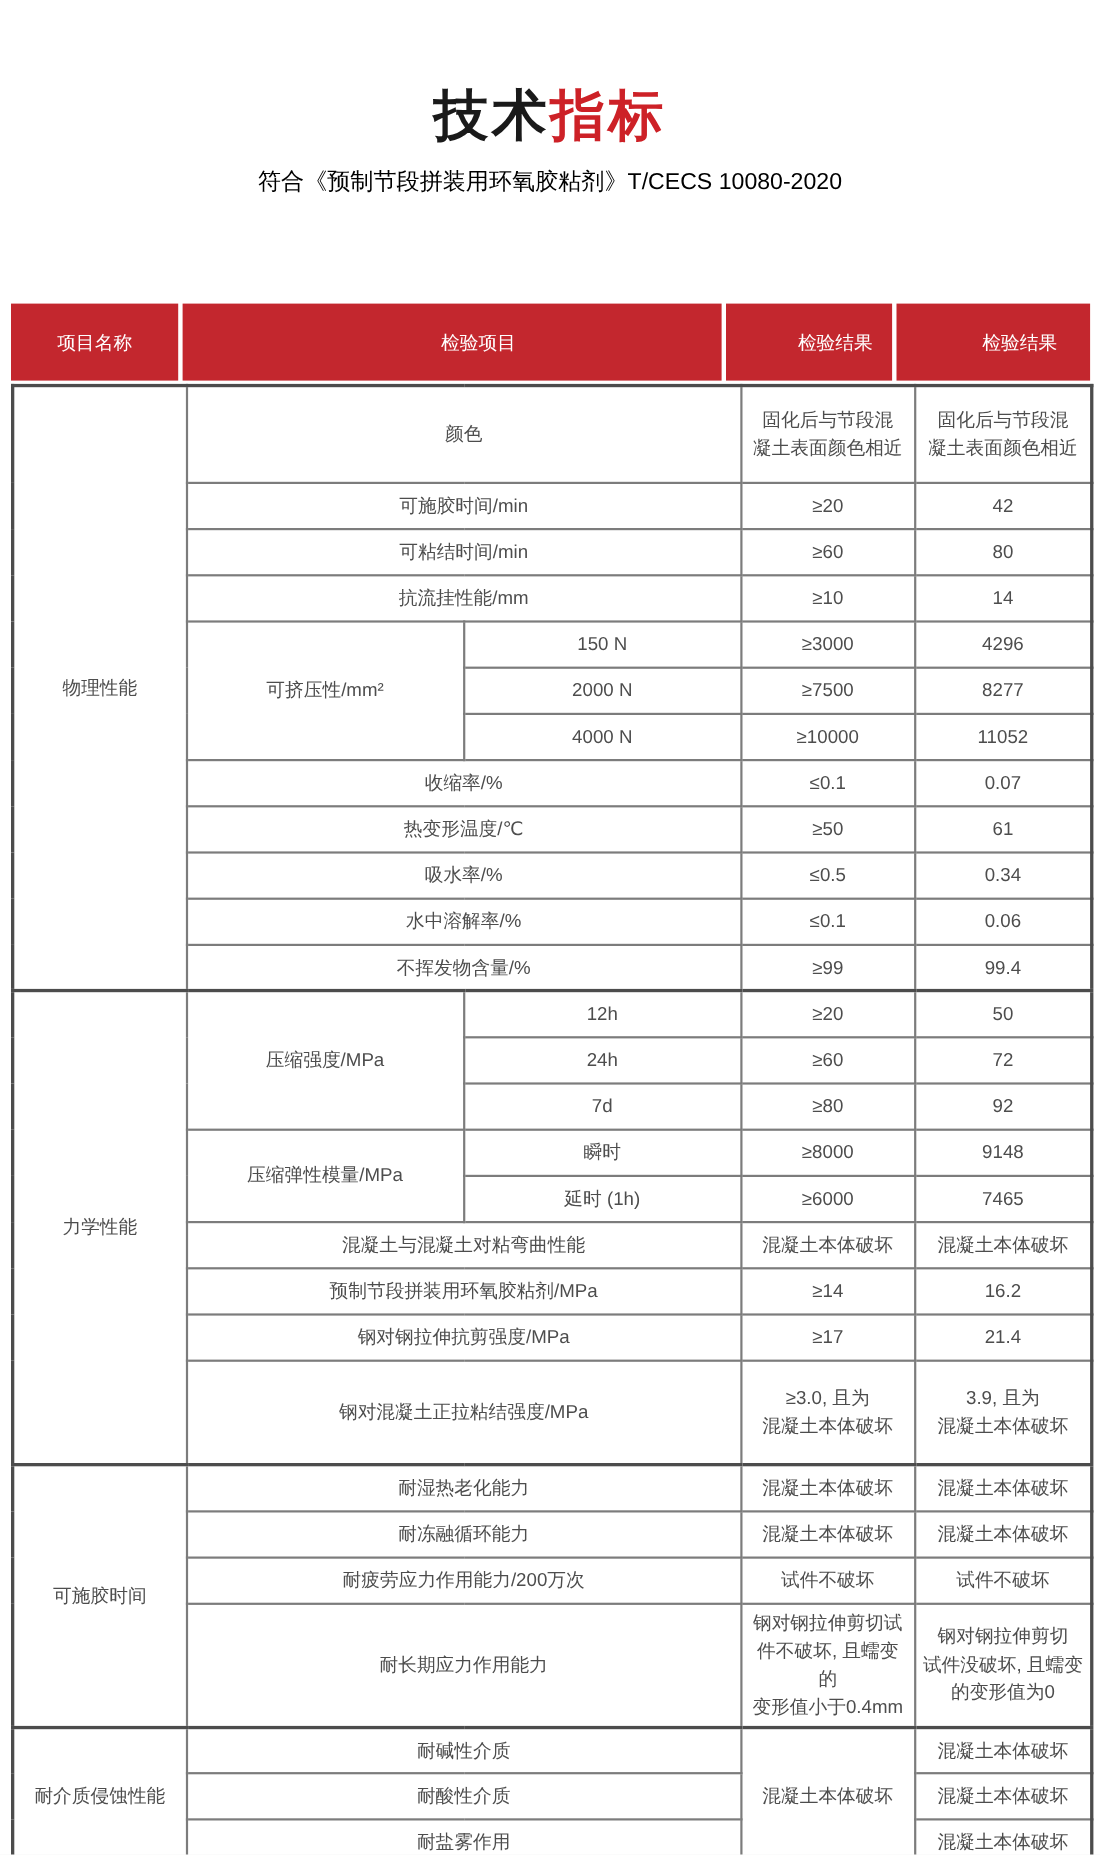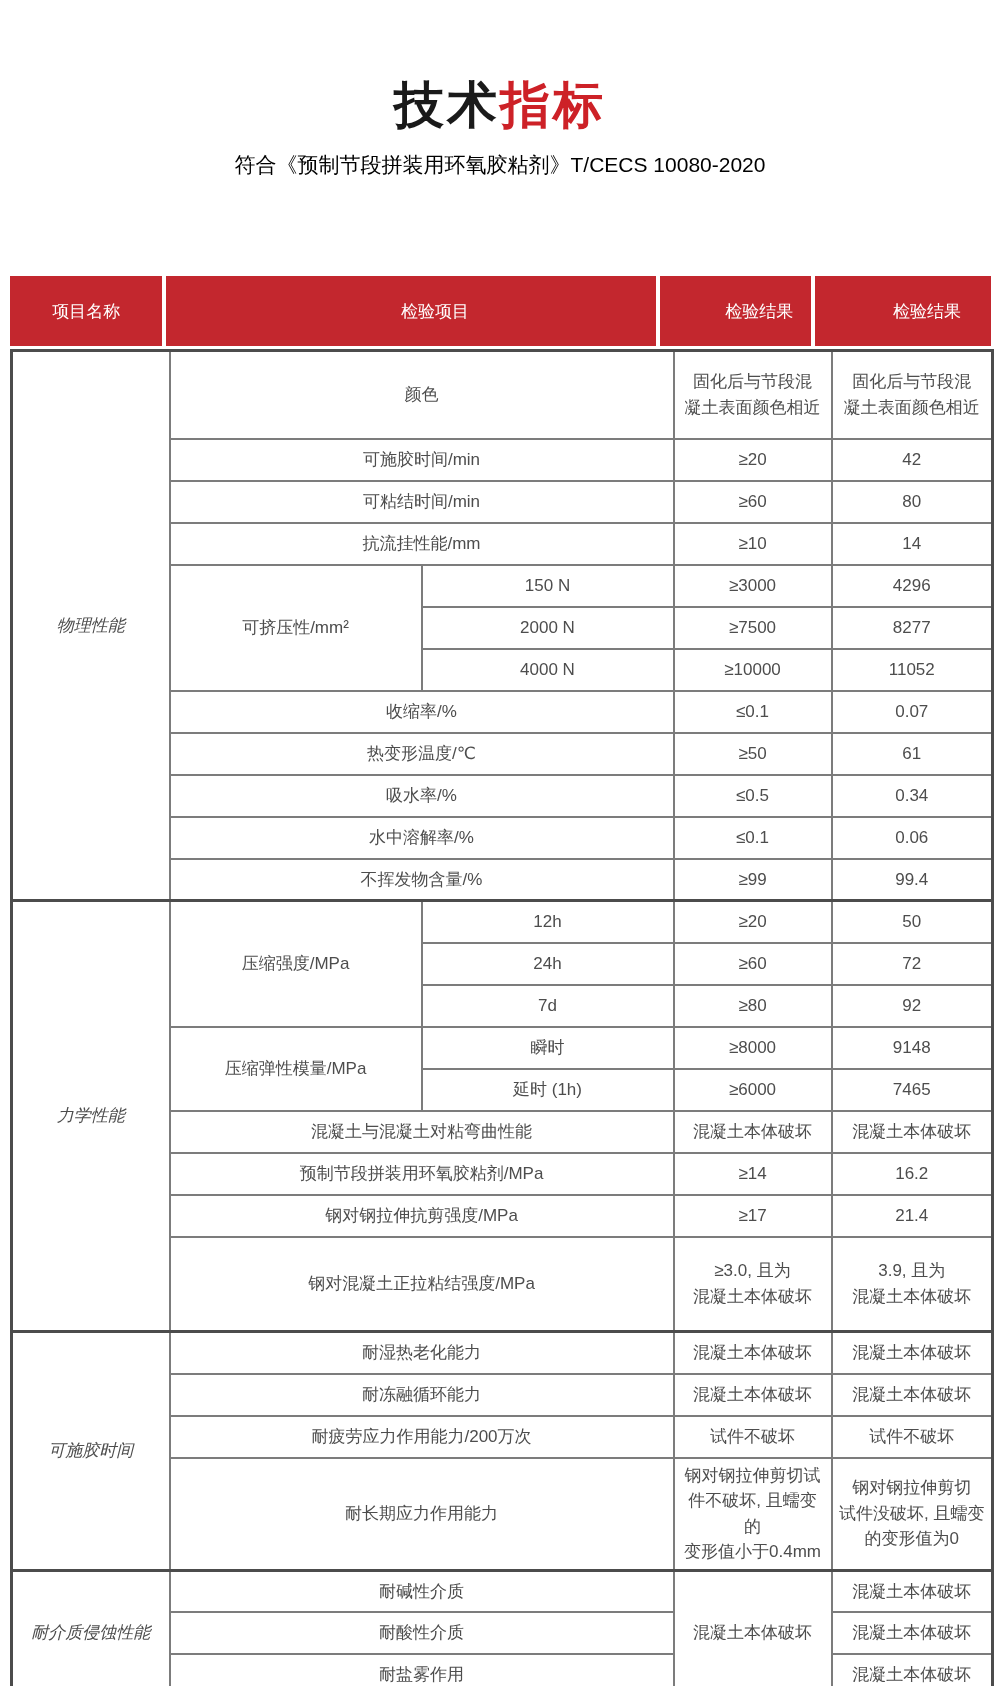--- a/index.html
+++ b/index.html
@@ -61,21 +61,21 @@
     padding:4px 6px;
     line-height:1.5;
     white-space:pre-line;
     overflow:hidden;
   }
   table.body-table tr{height:42px;}
   table.body-table tr.rh-88{height:88px;}
   table.body-table tr.rh-80{height:95px;}
   table.body-table tr.rh-84{height:84px;}
   table.body-table tr.sec-start td{border-top:3px solid var(--section-border);text-align:center;}
-  td.sec-label{font-size:17px;font-style:italic;}
+  td.sec-label{font-size:17px;}
 </style>
 </head>
 <body>
 
 <div class="page">
 
   <div class="title"><span>技术</span><span class="red">指标</span></div>
 
   <div class="subtitle">符合《预制节段拼装用环氧胶粘剂》T/CECS 10080-2020</div>
 

